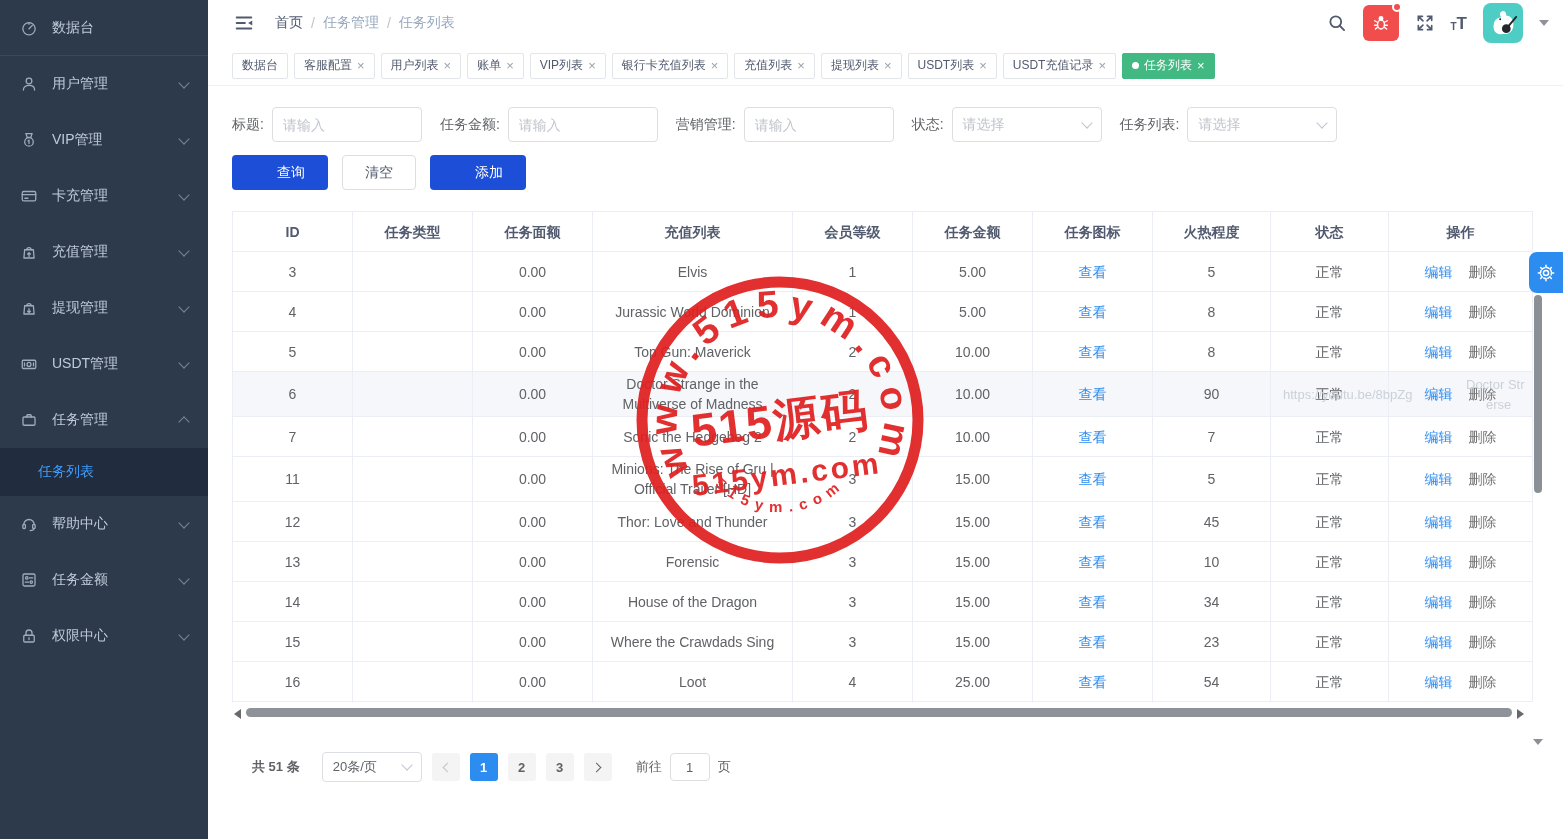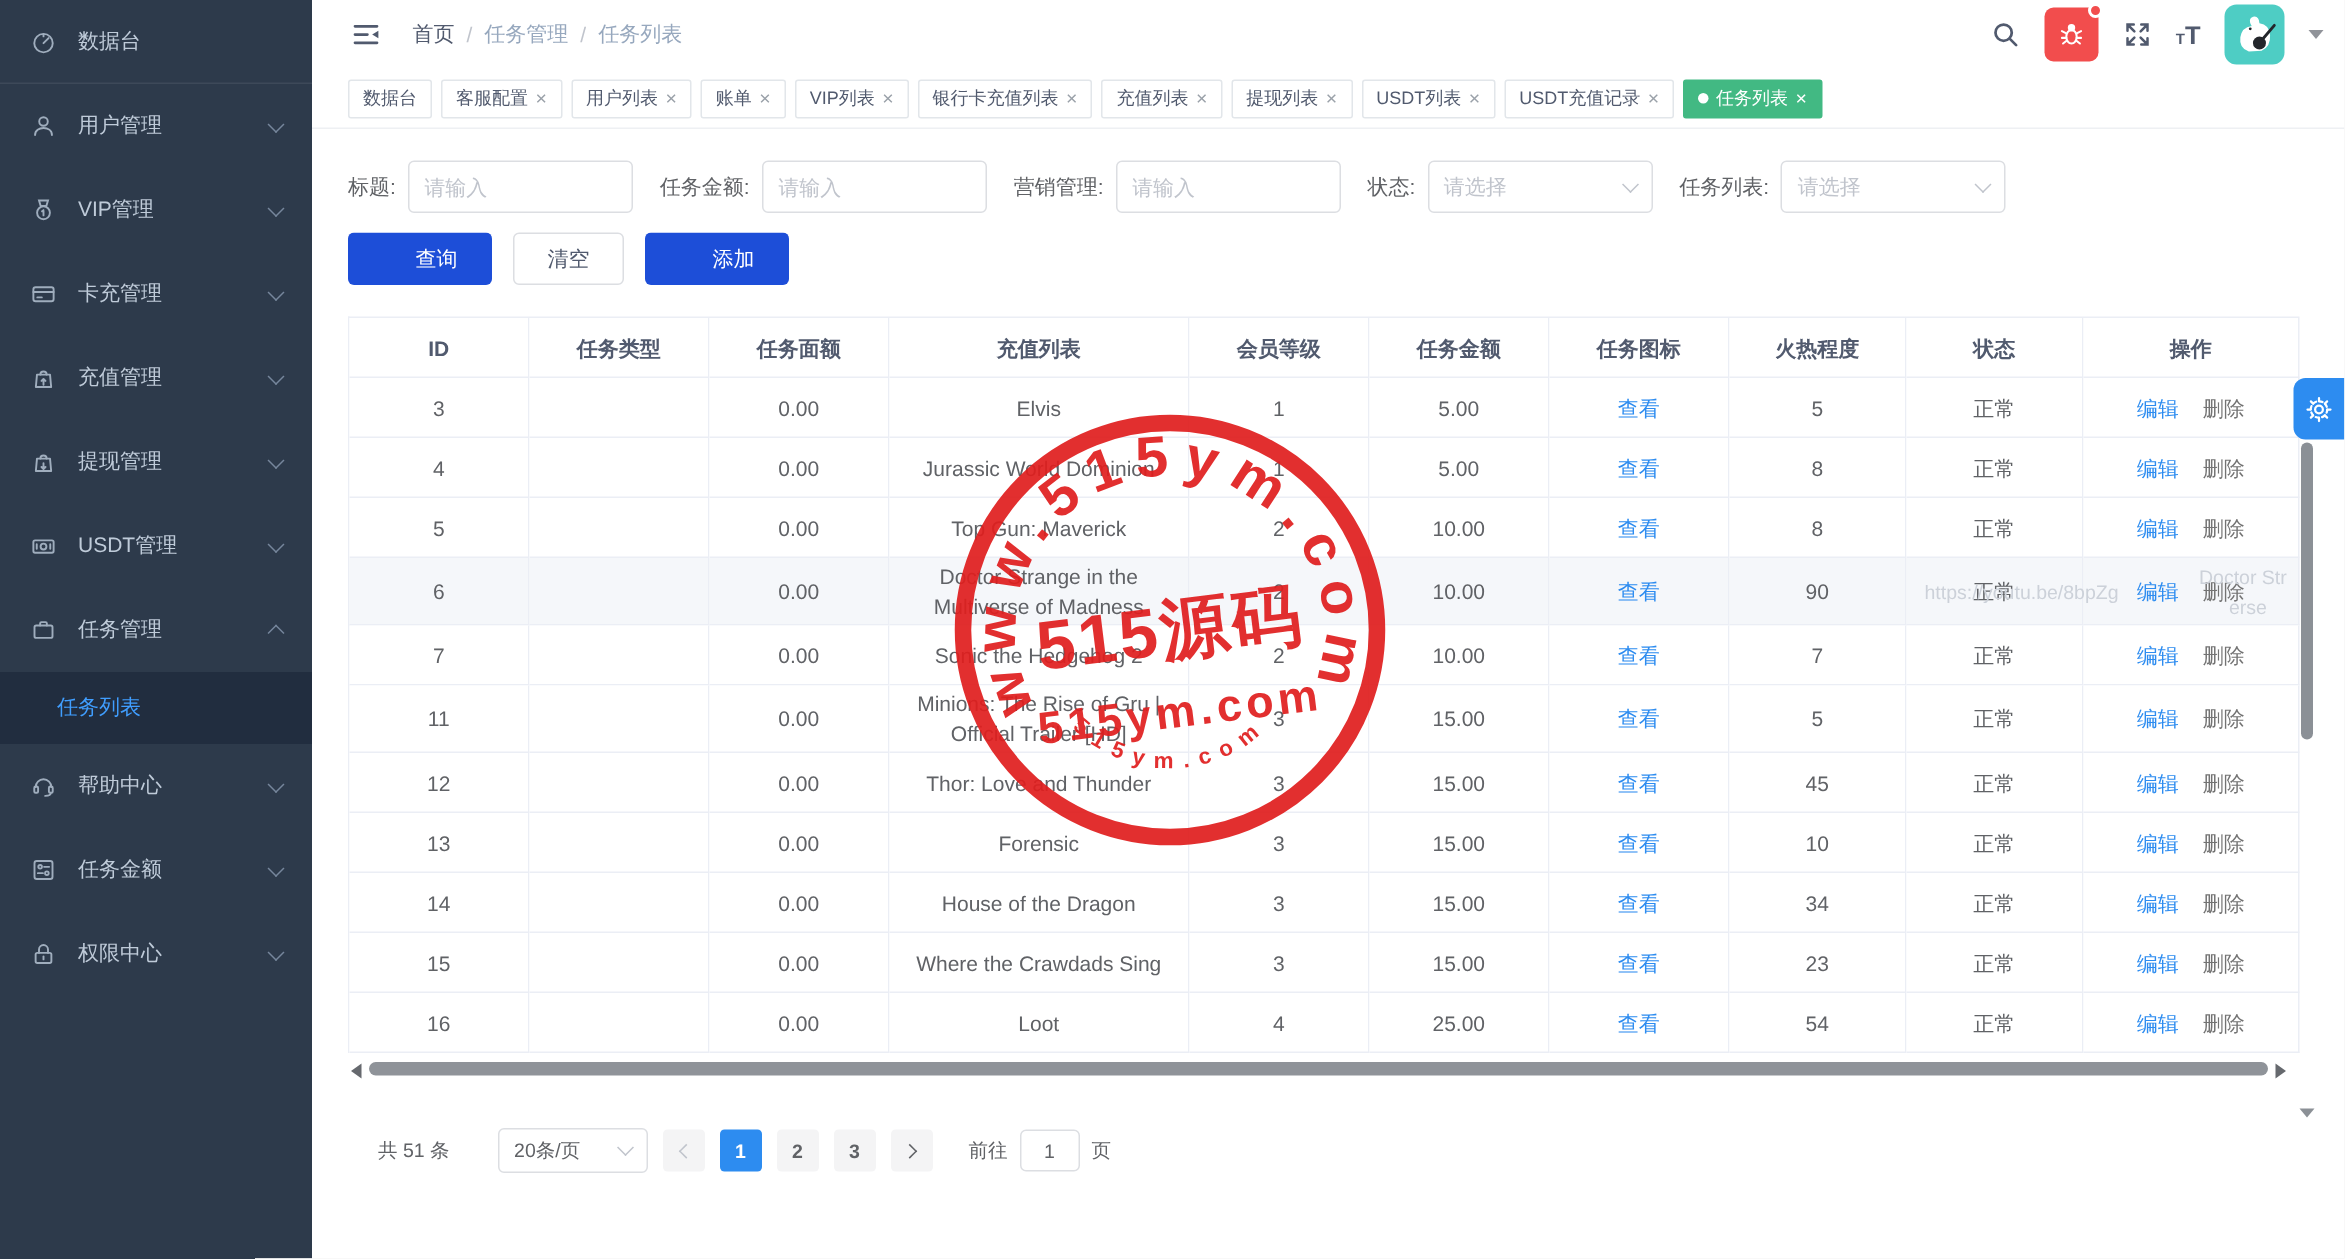--- a/index.html
+++ b/index.html
@@ -78,21 +78,21 @@
   .hscroll { position:absolute; left:0; top:495px; width:1300px; height:14px; }
   .hs-thumb { position:absolute; left:14px; top:2px; width:1266px; height:9px; background:#8f9399; border-radius:5px; cursor:pointer; }
   .hs-left { position:absolute; left:2px; top:3px; width:0; height:0; border-top:5px solid transparent; border-bottom:5px solid transparent; border-right:7px solid #66696e; cursor:pointer; }
   .hs-right { position:absolute; right:8px; top:3px; width:0; height:0; border-top:5px solid transparent; border-bottom:5px solid transparent; border-left:7px solid #66696e; cursor:pointer; }
 
   
   .ghost { position:absolute; font-size:13px; color:#ccd1d9; white-space:nowrap; pointer-events:none; }
 
   
   .pager { position:absolute; left:44px; top:752px; display:flex; align-items:center; gap:10px; font-size:13px; color:#606266; }
-  .pg-total { margin-right:22px; }
+  .pg-total { margin-right:12px;font-weight:bold; }
   .pg-size { width:100px; height:30px; border:1px solid #dcdee2; border-radius:4px; display:flex; align-items:center; justify-content:space-between; padding:0 10px; cursor:pointer; color:#606266; }
   .pg-btn { min-width:28px; height:28px; background:#f4f4f5; border-radius:3px; display:flex; align-items:center; justify-content:center; font-weight:bold; color:#606266; cursor:pointer; }
   .pg-btn.active { background:#2d8cf0; color:#fff; }
   .pg-chev { width:7px; height:7px; border-right:1.6px solid #606266; border-bottom:1.6px solid #606266; }
   .pg-chev.left { transform:rotate(135deg); margin-left:3px; }
   .pg-chev.right { transform:rotate(-45deg); margin-right:3px; }
   .pg-btn.disabled .pg-chev { border-color:#c0c4cc; }
   .pg-goto { display:flex; align-items:center; gap:8px; margin-left:14px; }
   .pg-input { width:40px; height:28px; border:1px solid #dcdee2; border-radius:4px; text-align:center; font-size:13px; color:#606266; outline:none; font-family:"Liberation Sans", sans-serif; }
 

